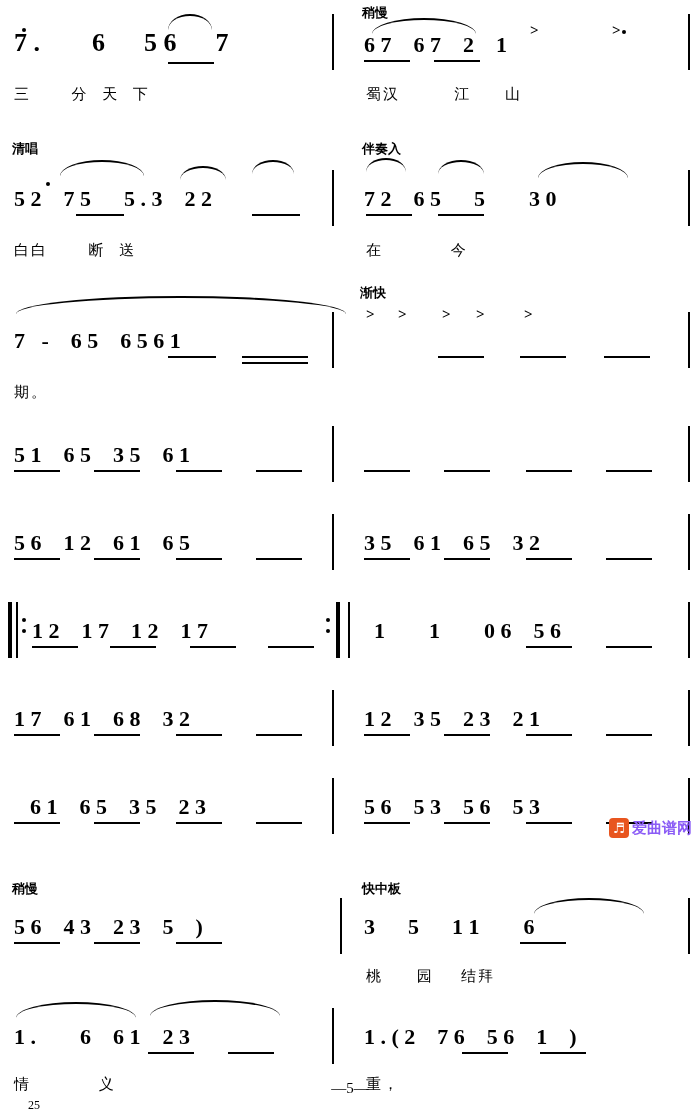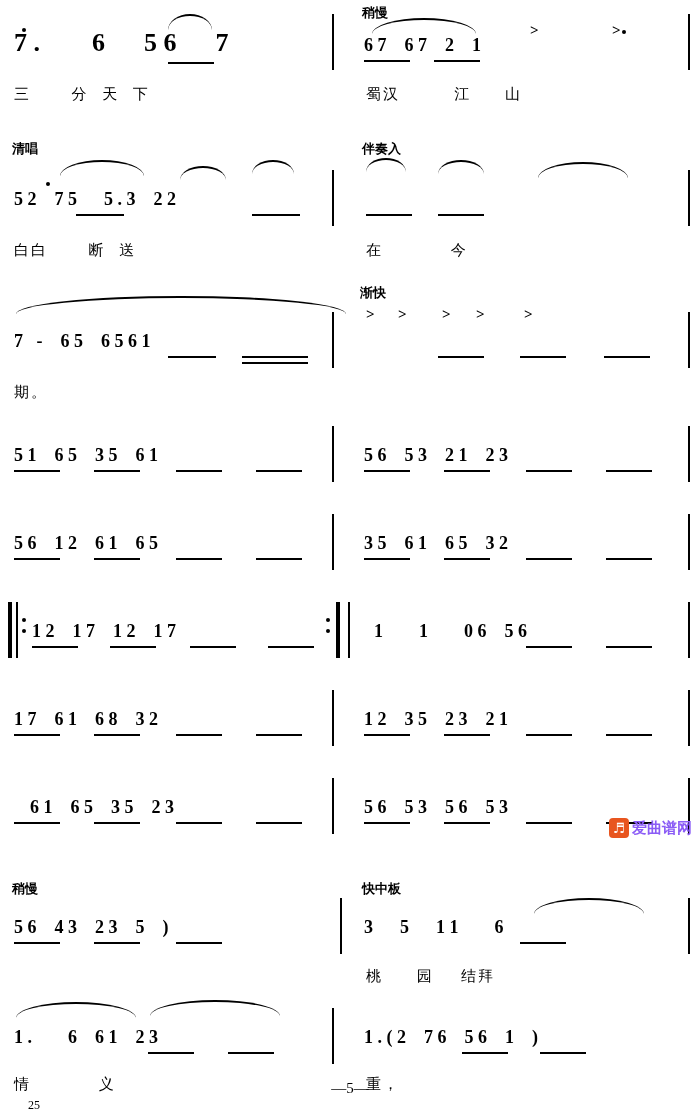--- a/index.html
+++ b/index.html
@@ -19,21 +19,21 @@
     position: relative;
     width: 700px;
     height: 844px;
     text-decoration: underline;
   }
   
   .abs { position: absolute; }
 
   .note {
     font-family: "Liberation Serif", serif;
-    font-size: 18px;
+    font-size: 22px;
     line-height: 22px;
     font-weight: bold;
     white-space: pre;
   }
   .lyric {
     font-family: "DejaVu Sans", sans-serif;
     font-size: 15px;
     line-height: 16px;
     white-space: pre;
   }
@@ -152,20 +152,21 @@
   <div class="abs note" style="left:14px; top:188px;">5 2    7 5      5 . 3    2 2</div>
   <div class="dotabove" style="left:46px; top:182px;"></div>
   <div class="slur" style="left:60px; top:160px; width:84px; height:14px;"></div>
   <div class="slur" style="left:180px; top:166px; width:46px; height:12px;"></div>
   <div class="slur" style="left:252px; top:160px; width:42px; height:12px;"></div>
   <div class="underline1" style="left:76px; top:214px; width:48px;"></div>
   <div class="underline1" style="left:252px; top:214px; width:48px;"></div>
   <div class="abs lyric" style="left:14px; top:242px; letter-spacing:2px;">白白      断  送</div>
   <div class="barline" style="left:332px; top:170px; height:56px;"></div>
 
+  <div class="abs note" style="left:364px; top:188px;">7 2    6 5      5        3 0</div>
   <div class="slur" style="left:366px; top:158px; width:40px; height:12px;"></div>
   <div class="slur" style="left:438px; top:160px; width:46px; height:12px;"></div>
   <div class="slur" style="left:538px; top:162px; width:90px; height:14px;"></div>
   <div class="underline1" style="left:366px; top:214px; width:46px;"></div>
   <div class="underline1" style="left:438px; top:214px; width:46px;"></div>
   <div class="abs lyric" style="left:366px; top:242px; letter-spacing:2px;">在          今</div>
   <div class="barline" style="left:688px; top:170px; height:56px;"></div>
 
   <div class="abs tempo" style="left:360px; top:284px;">渐快</div>
   <div class="slur" style="left:16px; top:296px; width:330px; height:16px;"></div>
@@ -187,21 +188,20 @@
   <div class="underline1" style="left:604px; top:356px; width:46px;"></div>
   <div class="barline" style="left:688px; top:312px; height:56px;"></div>
 
   <div class="abs note" style="left:14px; top:444px;">5 1    6 5    3 5    6 1</div>
   <div class="underline1" style="left:14px; top:470px; width:46px;"></div>
   <div class="underline1" style="left:94px; top:470px; width:46px;"></div>
   <div class="underline1" style="left:176px; top:470px; width:46px;"></div>
   <div class="underline1" style="left:256px; top:470px; width:46px;"></div>
   <div class="barline" style="left:332px; top:426px; height:56px;"></div>
 
-  <div class="abs note" style="left:364px; top:444px;">5 6    5 3    2 1    2 3</div>
   <div class="underline1" style="left:364px; top:470px; width:46px;"></div>
   <div class="underline1" style="left:444px; top:470px; width:46px;"></div>
   <div class="underline1" style="left:526px; top:470px; width:46px;"></div>
   <div class="underline1" style="left:606px; top:470px; width:46px;"></div>
   <div class="barline" style="left:688px; top:426px; height:56px;"></div>
 
   <div class="abs note" style="left:14px; top:532px;">5 6    1 2    6 1    6 5</div>
   <div class="underline1" style="left:14px; top:558px; width:46px;"></div>
   <div class="underline1" style="left:94px; top:558px; width:46px;"></div>
   <div class="underline1" style="left:176px; top:558px; width:46px;"></div>

